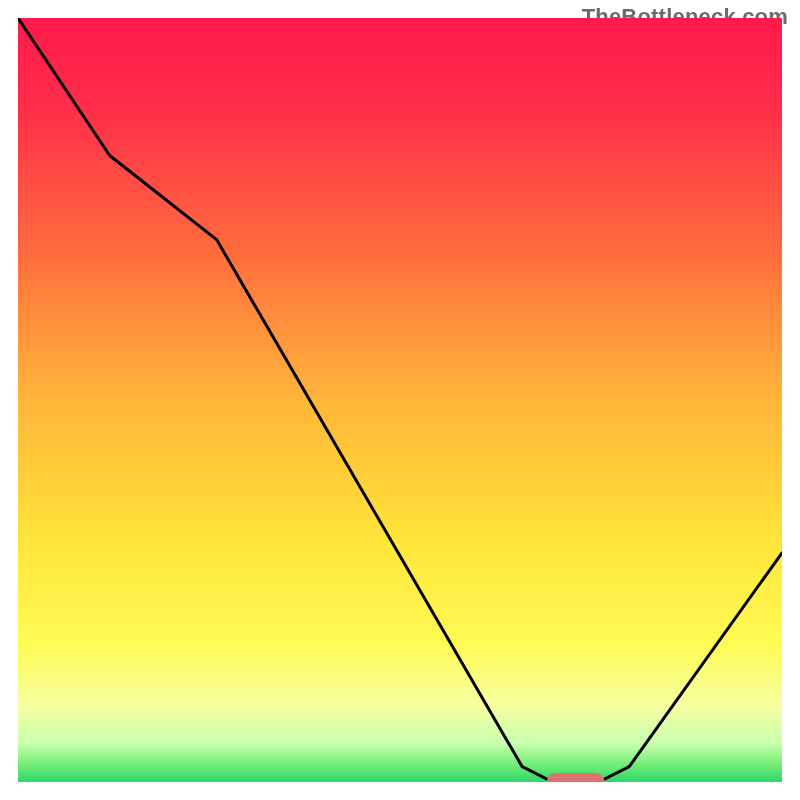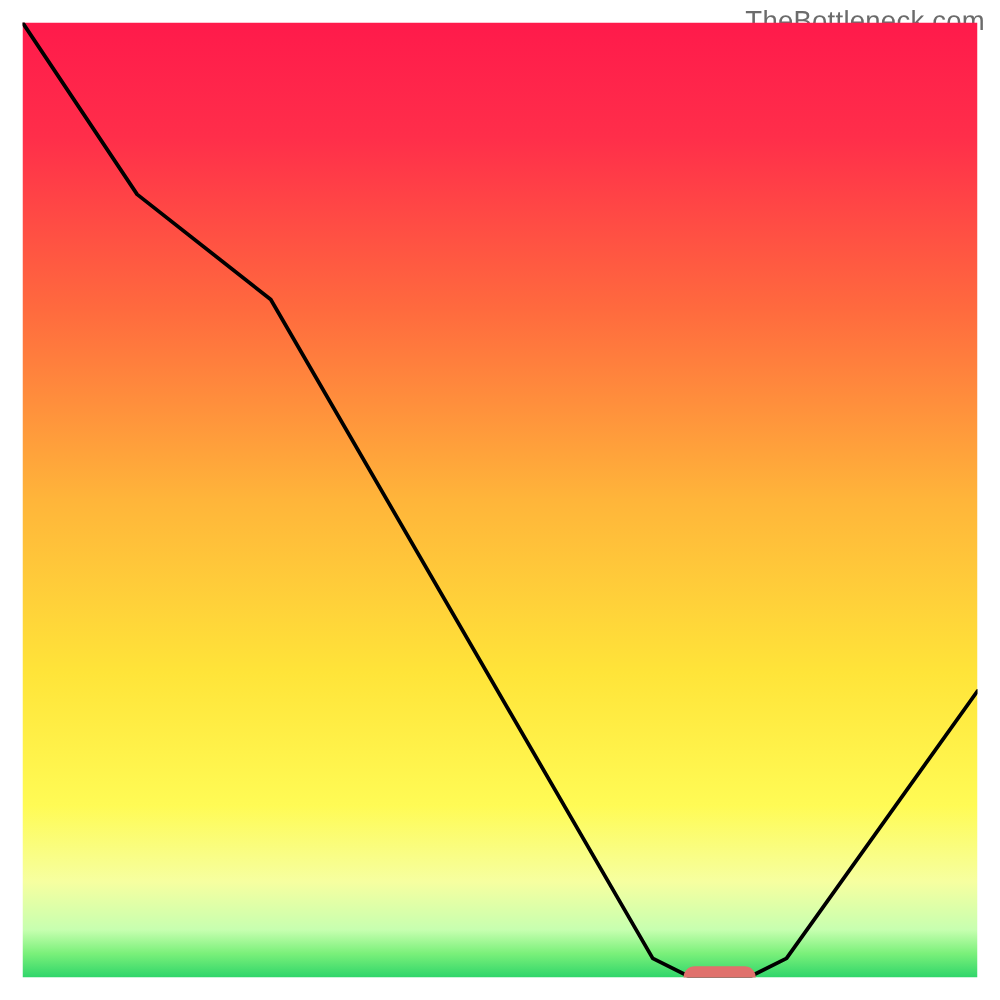--- a/index.html
+++ b/index.html
@@ -1,17 +1,17 @@
 <!DOCTYPE html>
 <html><head>
 <meta charset="utf-8">
 <style>
 html,body{margin:0;padding:0;width:800px;height:800px;background:#fff;font-family:Arial,Helvetica,sans-serif}
 .outer{position:relative;width:800px;height:800px}
-.watermark{position:absolute;top:4px;right:12px;color:#6b6b6b;font-size:22px;font-weight:400;letter-spacing:.2px}
+.watermark{position:absolute;top:4px;right:12px;color:#6b6b6b;font-size:22px;font-weight:700;letter-spacing:.2px}
 .plot{position:absolute;left:18px;top:18px;width:764px;height:764px}
 svg{display:block}
 </style>
 </head>
 <body>
 <div class="outer">
 <div class="watermark">TheBottleneck.com</div>
 <div class="plot">
 <svg id="svg" width="764" height="764" viewBox="0 0 764 764" preserveAspectRatio="none">
         <defs>

